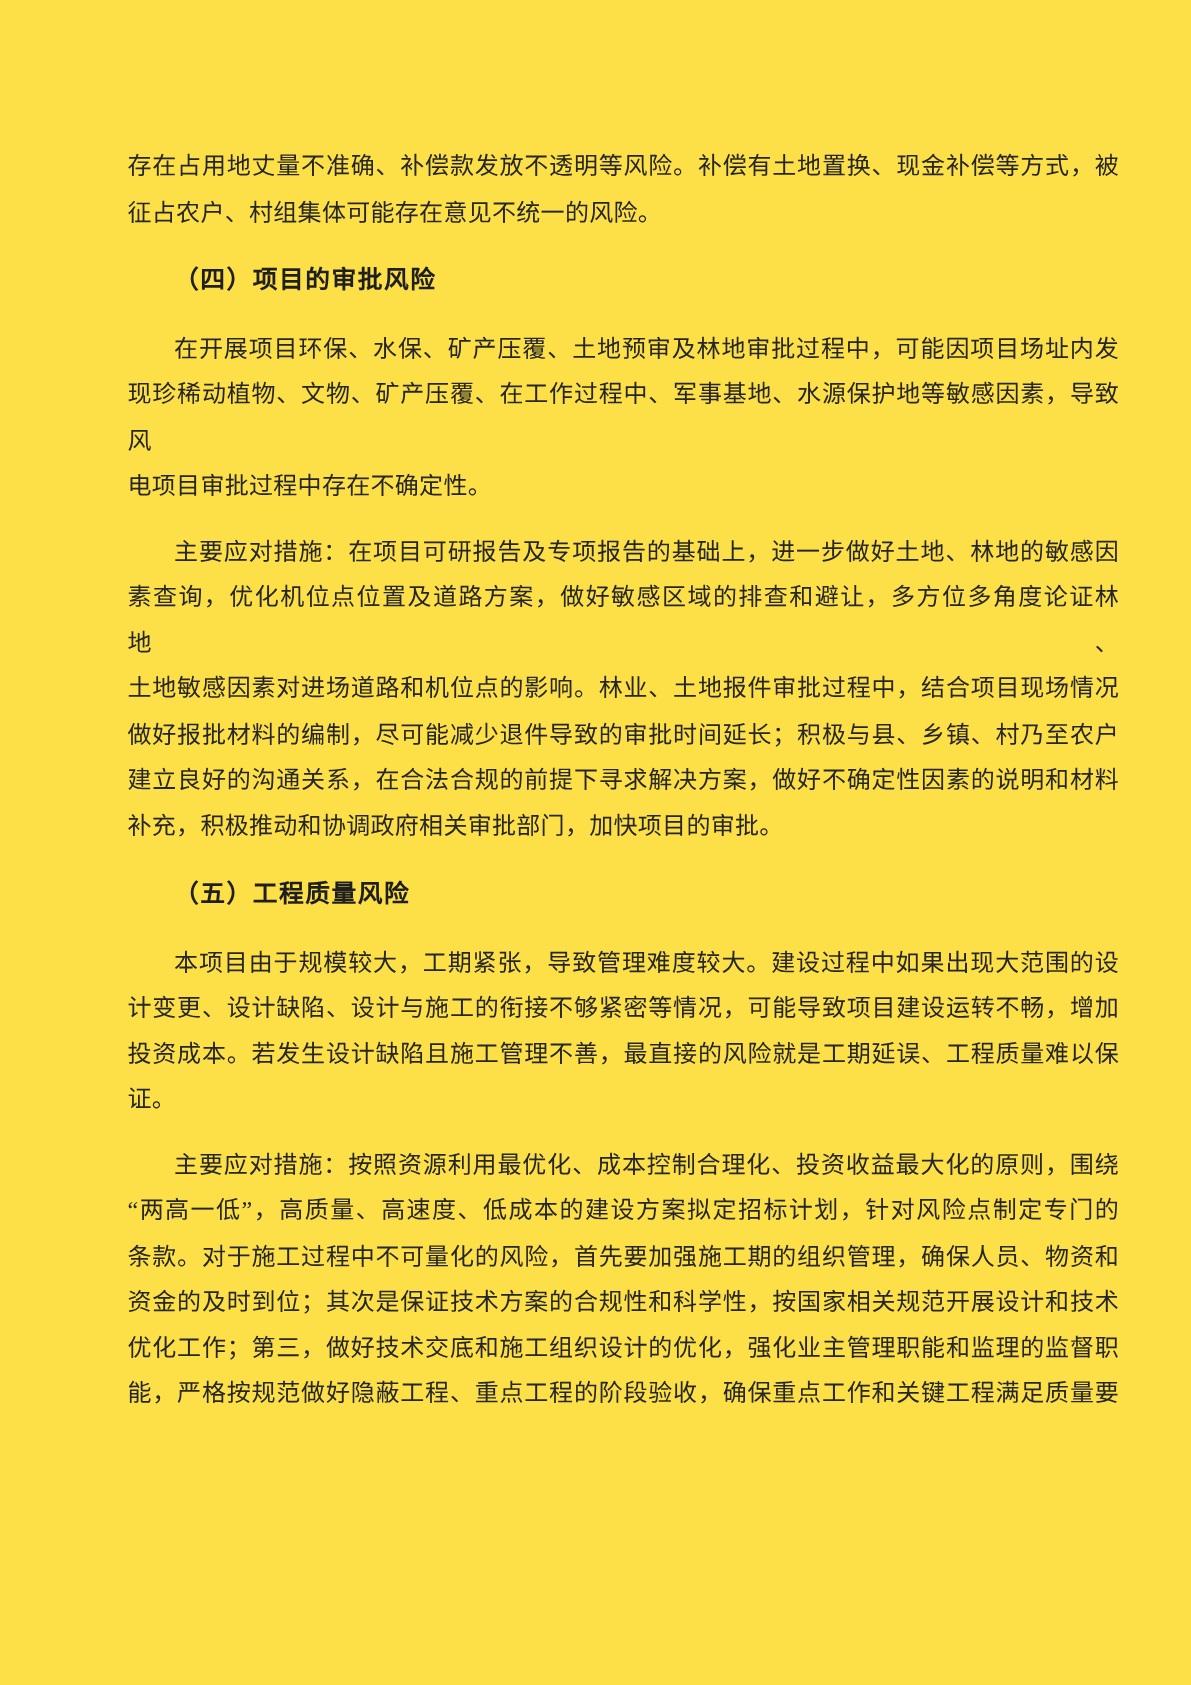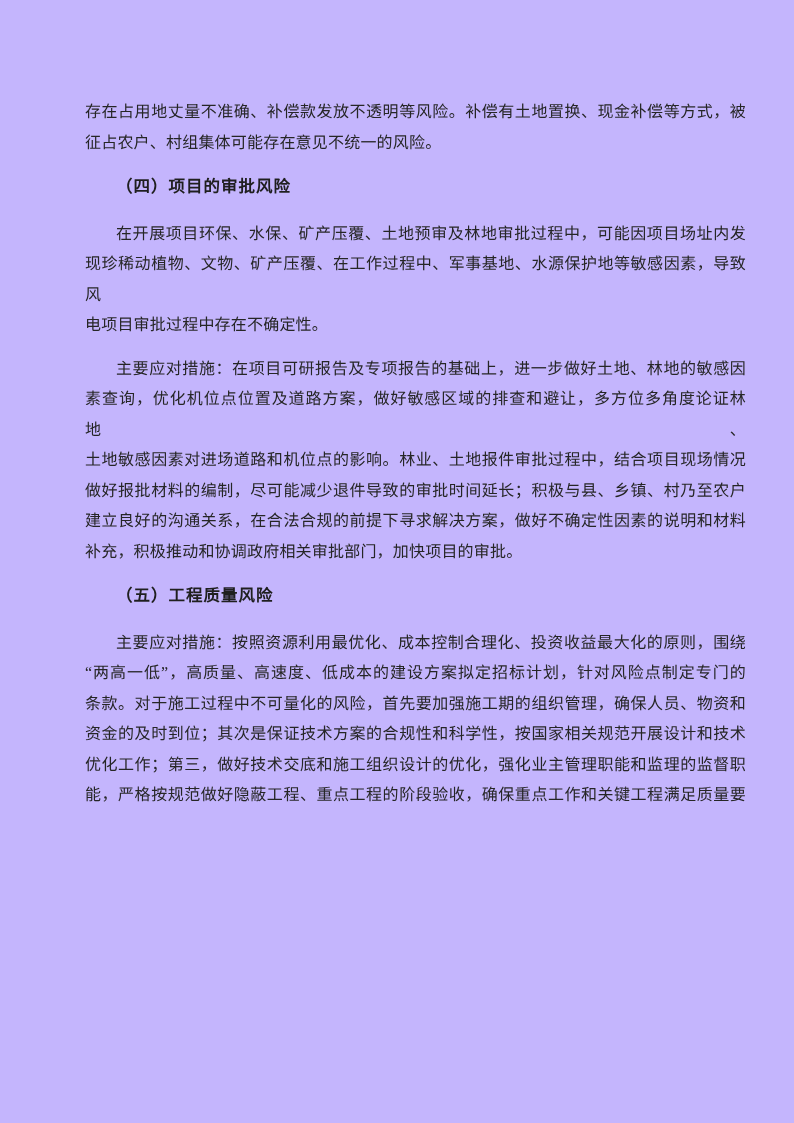--- a/index.html
+++ b/index.html
@@ -4,21 +4,21 @@
 <style>
   html, body {
     margin: 0;
     padding: 0;
     background: #ffffff;
   }
   .page {
     position: relative;
     width: 794px;
     height: 1123px;
-    background: #c4b5fd;
+    background: #fde047;
     overflow: hidden;
     font-family: "Liberation Serif", "DejaVu Serif", serif;
   }
   .content {
     position: absolute;
     left: 85px;
     top: 97px;
     width: 661px;
     color: #262626;
   }
@@ -72,20 +72,26 @@
       <div class="para">
         <div class="line indent">主要应对措施：在项目可研报告及专项报告的基础上，进一步做好土地、林地的敏感因</div>
         <div class="line">素查询，优化机位点位置及道路方案，做好敏感区域的排查和避让，多方位多角度论证林地、</div>
         <div class="line">土地敏感因素对进场道路和机位点的影响。林业、土地报件审批过程中，结合项目现场情况</div>
         <div class="line">做好报批材料的编制，尽可能减少退件导致的审批时间延长；积极与县、乡镇、村乃至农户</div>
         <div class="line">建立良好的沟通关系，在合法合规的前提下寻求解决方案，做好不确定性因素的说明和材料</div>
         <div class="line lastline">补充，积极推动和协调政府相关审批部门，加快项目的审批。</div>
       </div>
       <div class="heading">（五）工程质量风险</div>
       <div class="para">
+        <div class="line indent">本项目由于规模较大，工期紧张，导致管理难度较大。建设过程中如果出现大范围的设</div>
+        <div class="line">计变更、设计缺陷、设计与施工的衔接不够紧密等情况，可能导致项目建设运转不畅，增加</div>
+        <div class="line">投资成本。若发生设计缺陷且施工管理不善，最直接的风险就是工期延误、工程质量难以保</div>
+        <div class="line lastline">证。</div>
+      </div>
+      <div class="para">
         <div class="line indent">主要应对措施：按照资源利用最优化、成本控制合理化、投资收益最大化的原则，围绕</div>
         <div class="line">“两高一低”，高质量、高速度、低成本的建设方案拟定招标计划，针对风险点制定专门的</div>
         <div class="line">条款。对于施工过程中不可量化的风险，首先要加强施工期的组织管理，确保人员、物资和</div>
         <div class="line">资金的及时到位；其次是保证技术方案的合规性和科学性，按国家相关规范开展设计和技术</div>
         <div class="line">优化工作；第三，做好技术交底和施工组织设计的优化，强化业主管理职能和监理的监督职</div>
         <div class="line">能，严格按规范做好隐蔽工程、重点工程的阶段验收，确保重点工作和关键工程满足质量要</div>
       </div>
     </div>
 </div>
 

